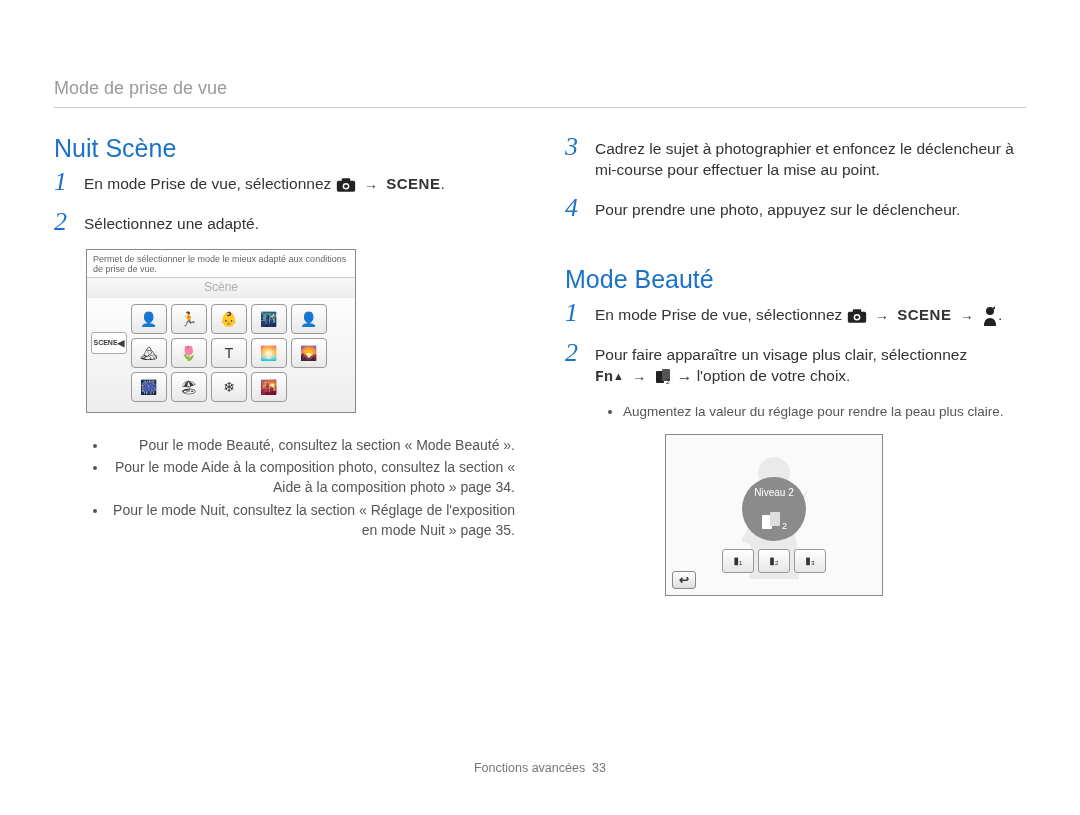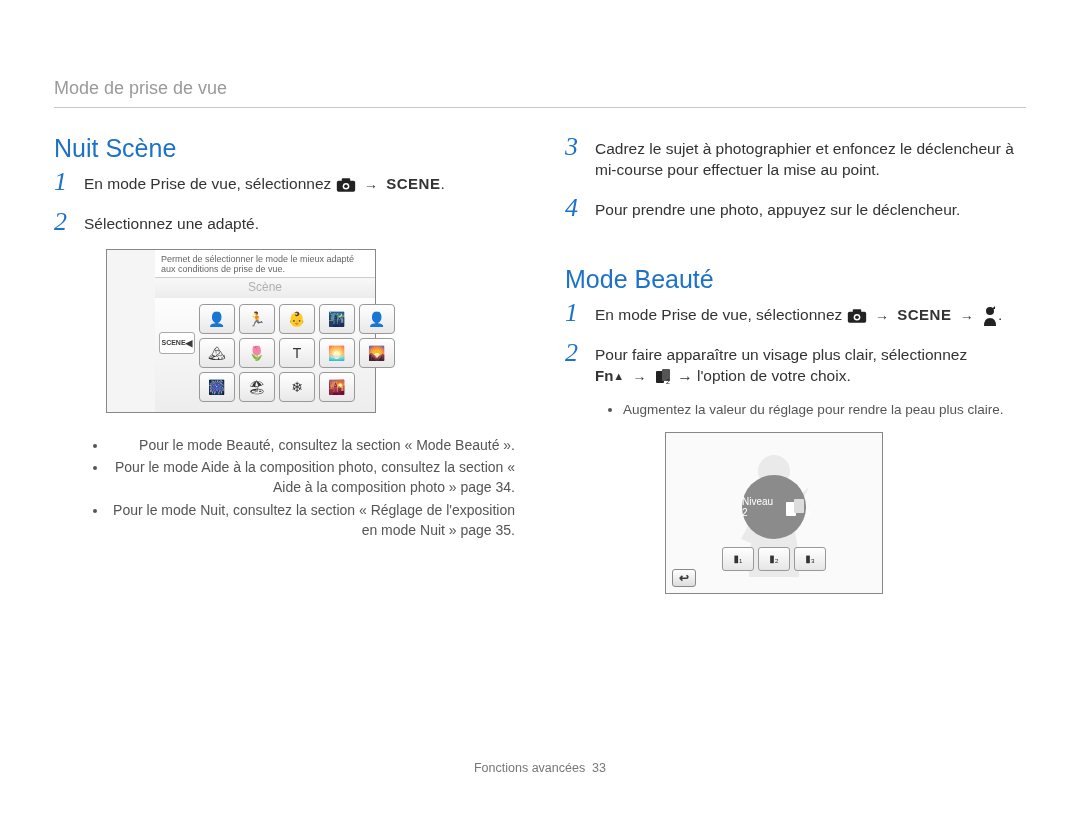--- a/index.html
+++ b/index.html
@@ -72,31 +72,30 @@
   .camera-icon svg { width: 20px; height: 16px; }
   .arrow { font-size: 14px; vertical-align: middle; margin: 0 4px; }
   .scene-word {
     font-family: 'Arial Narrow', Arial, sans-serif;
     font-weight: 700;
     letter-spacing: 0.5px;
     font-size: 15px;
   }
   .fn-word {
     font-weight: 700;
-    font-family: Liberation Sans, sans-serif;
+    font-family: Liberation Mono, monospace;
     font-size: 15px;
   }
   .screenshot-scene {
-    margin-left: 52px;
+    margin-left: 32px;
     width: 270px;
     border: 1px solid #888;
     background: #f5f5f5;
     font-size: 9px;
     margin-bottom: 22px;
-    padding-left: 48px;
   }
   .scene-hint {
     padding: 4px 6px 2px 6px;
     background: #fff;
     color: #666;
     line-height: 1.15;
     border-bottom: 1px solid #ccc;
   }
   .scene-label {
     text-align: center;
@@ -176,23 +175,23 @@
   .niveau-circle {
     position: absolute;
     left: 50%;
     top: 42px;
     transform: translateX(-50%);
     width: 64px;
     height: 64px;
     border-radius: 50%;
     background: #8b8b8b;
     display: flex;
-    flex-direction: row;
-    align-items: center;
-    justify-content: space-between;
+    flex-direction: column;
+    align-items: center;
+    justify-content: center;
     color: #fff;
     font-size: 10px;
     gap: 11px;
   }
   .niveau-circle .lvl-icon {
     font-size: 20px;
     color: #fff;
     margin-top: 2px;
     display: flex;
   }

